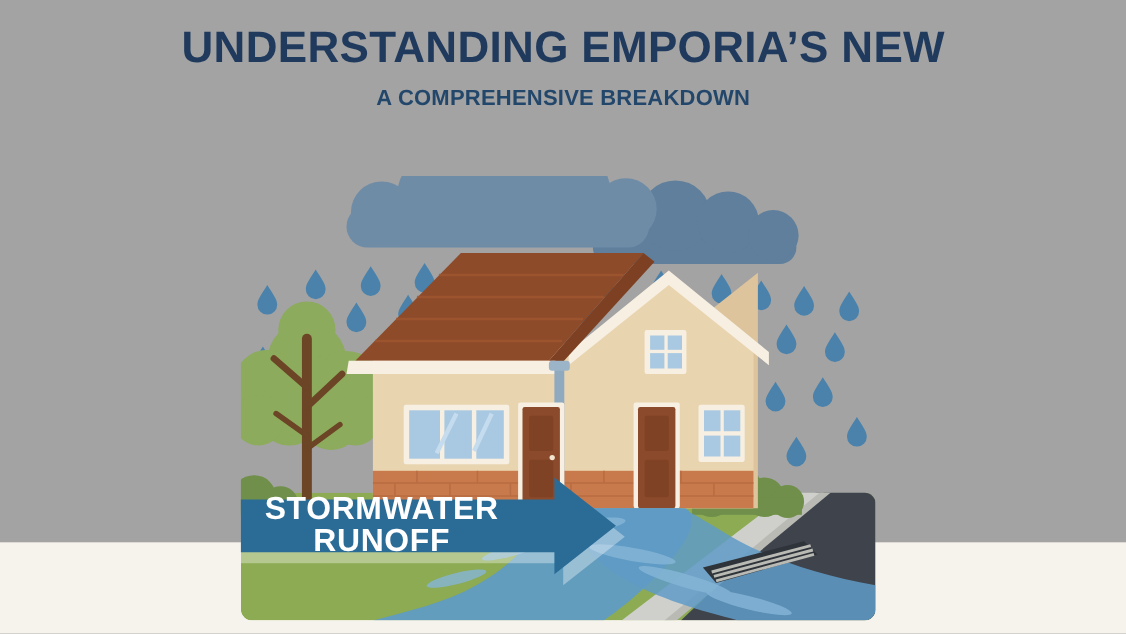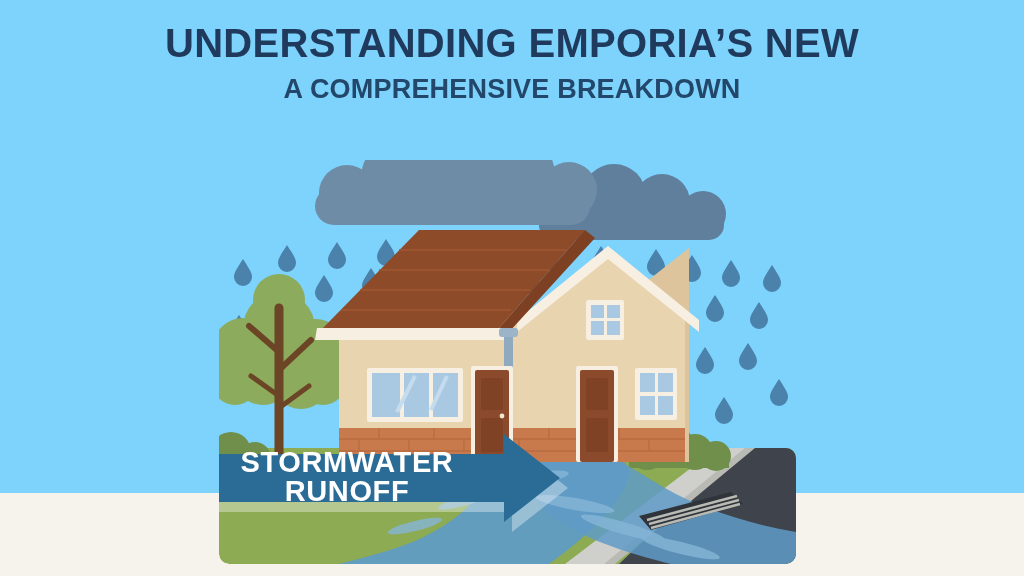--- a/index.html
+++ b/index.html
@@ -11,21 +11,21 @@
     height: 576px;
     overflow: hidden;
     background: #f6f2ec;
     font-family: "Liberation Sans", sans-serif;
   }
 
   #page {
     position: relative;
     width: 1024px;
     height: 493px;
-    background: #7dd3fc;
+    background: #a3a3a3;
   }
 
   
   #title-block {
     position: absolute;
     left: 0;
     top: 18px;
     width: 1024px;
     text-align: center;
     z-index: 5;
@@ -38,21 +38,21 @@
     font-size: 40px;
     line-height: 50px;
     letter-spacing: 0.3px;
     white-space: nowrap;
   }
   .subtitle-line {
     display: block;
     color: #23476b;
     font-family: "Liberation Sans", sans-serif;
     font-weight: bold;
-    font-size: 27px;
+    font-size: 20px;
     line-height: 42px;
     letter-spacing: 0.2px;
     white-space: nowrap;
   }
 
   
   #illustration {
     position: absolute;
     left: 219px;
     top: 160px;

